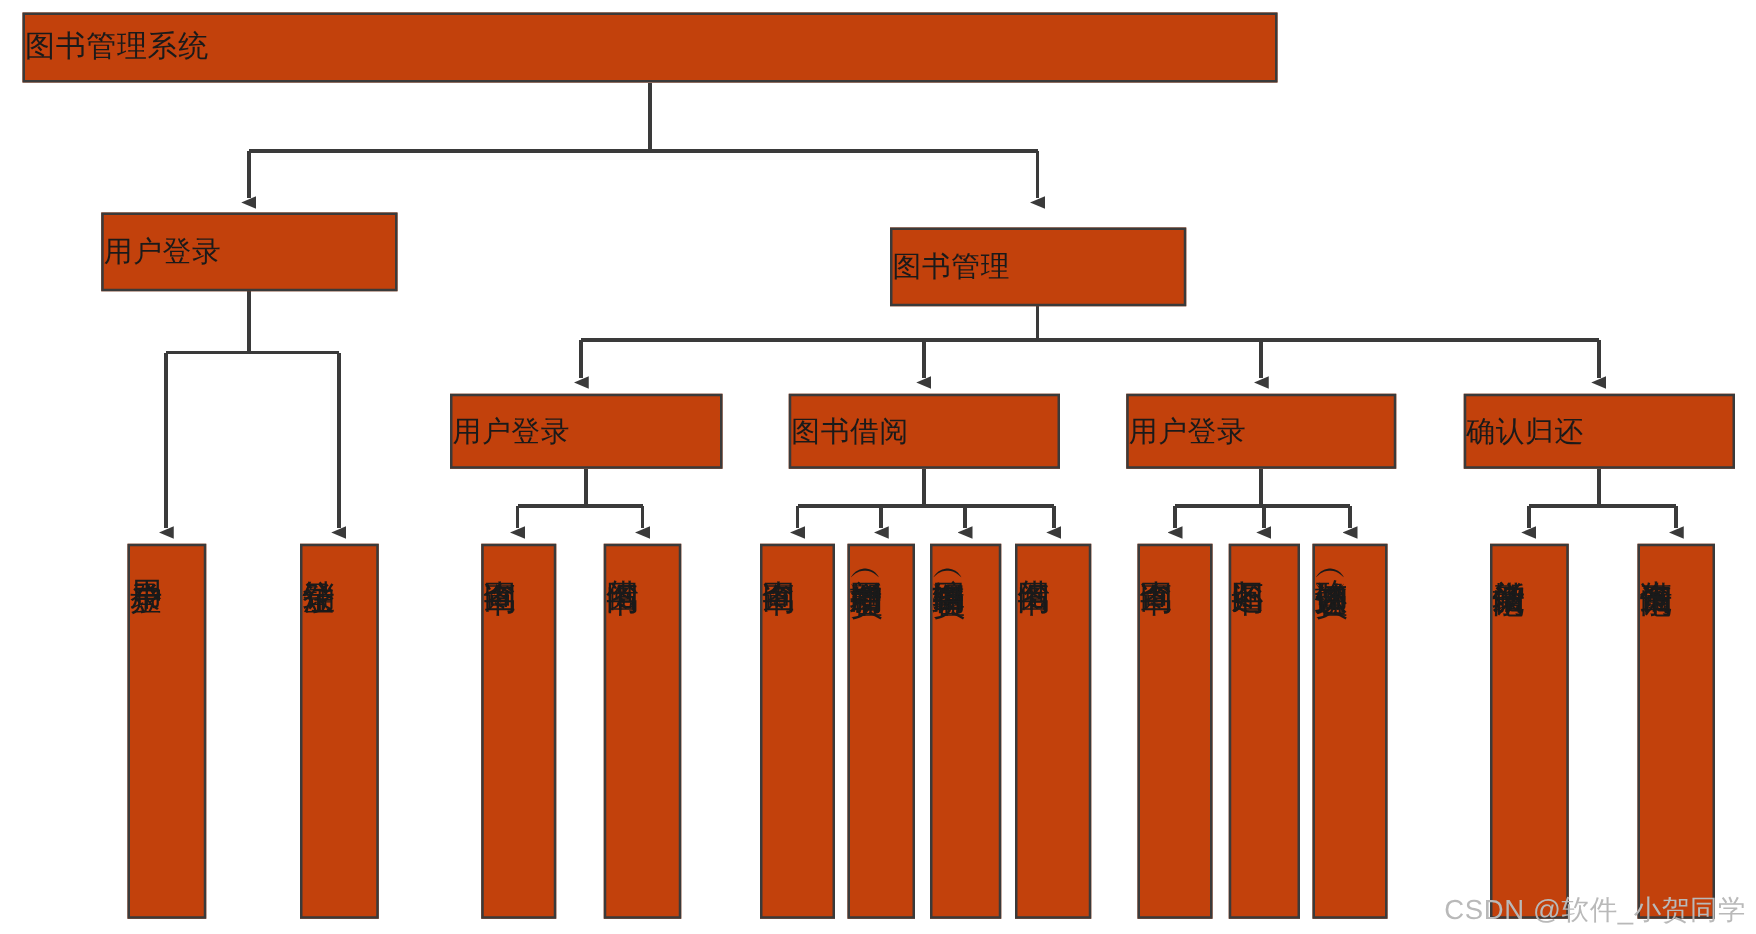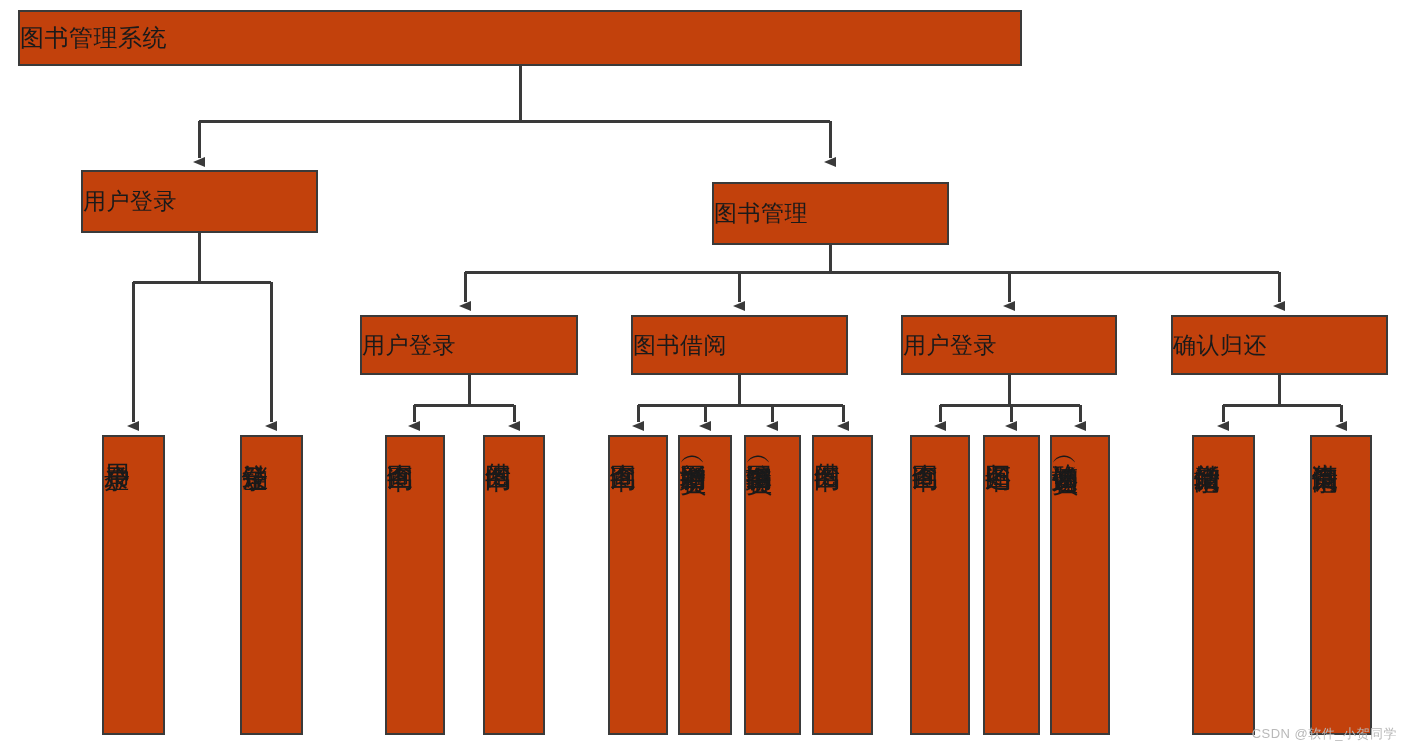--- a/index.html
+++ b/index.html
@@ -59,21 +59,21 @@
     text-orientation: upright;
     font-size: 26px;
     line-height: 1.02;
     letter-spacing: 1px;
     white-space: nowrap;
   }
   .watermark {
     position: absolute;
     right: 8px;
     bottom: 4px;
-    font-size: 13px;
+    font-size: 22px;
     color: #b9b9b9;
     letter-spacing: 0.5px;
     white-space: nowrap;
   }
 </style>
 </head>
 <body>
 
 <div id="canvas">
 

